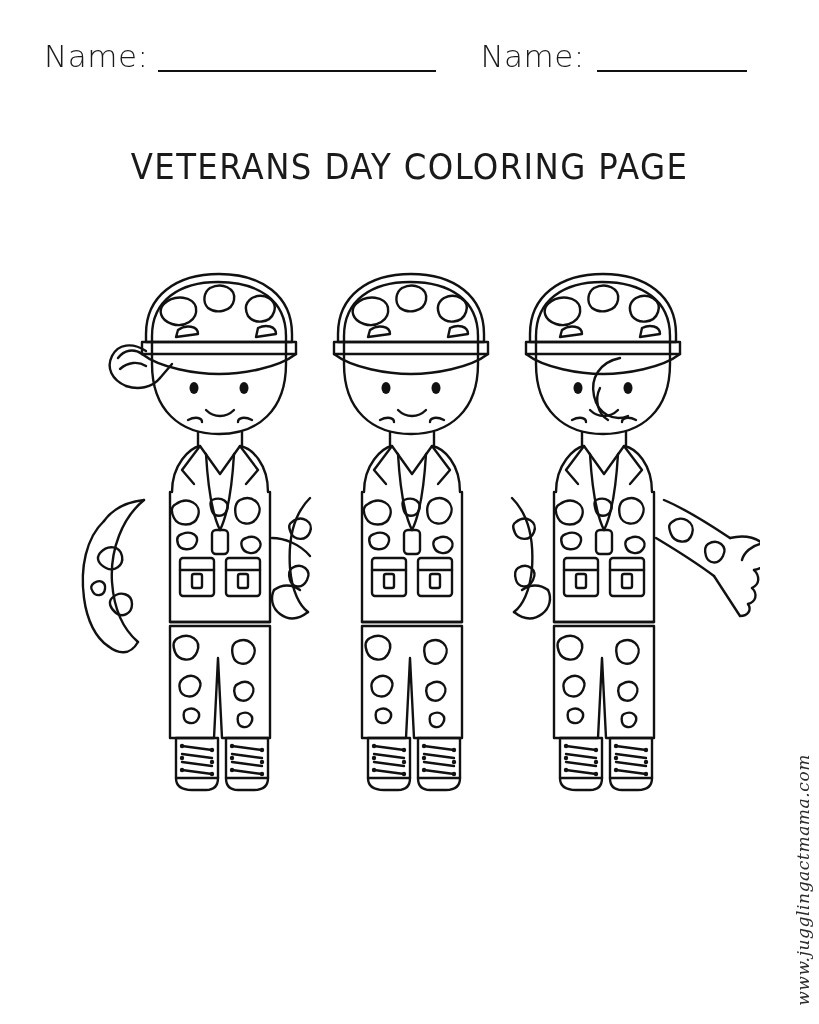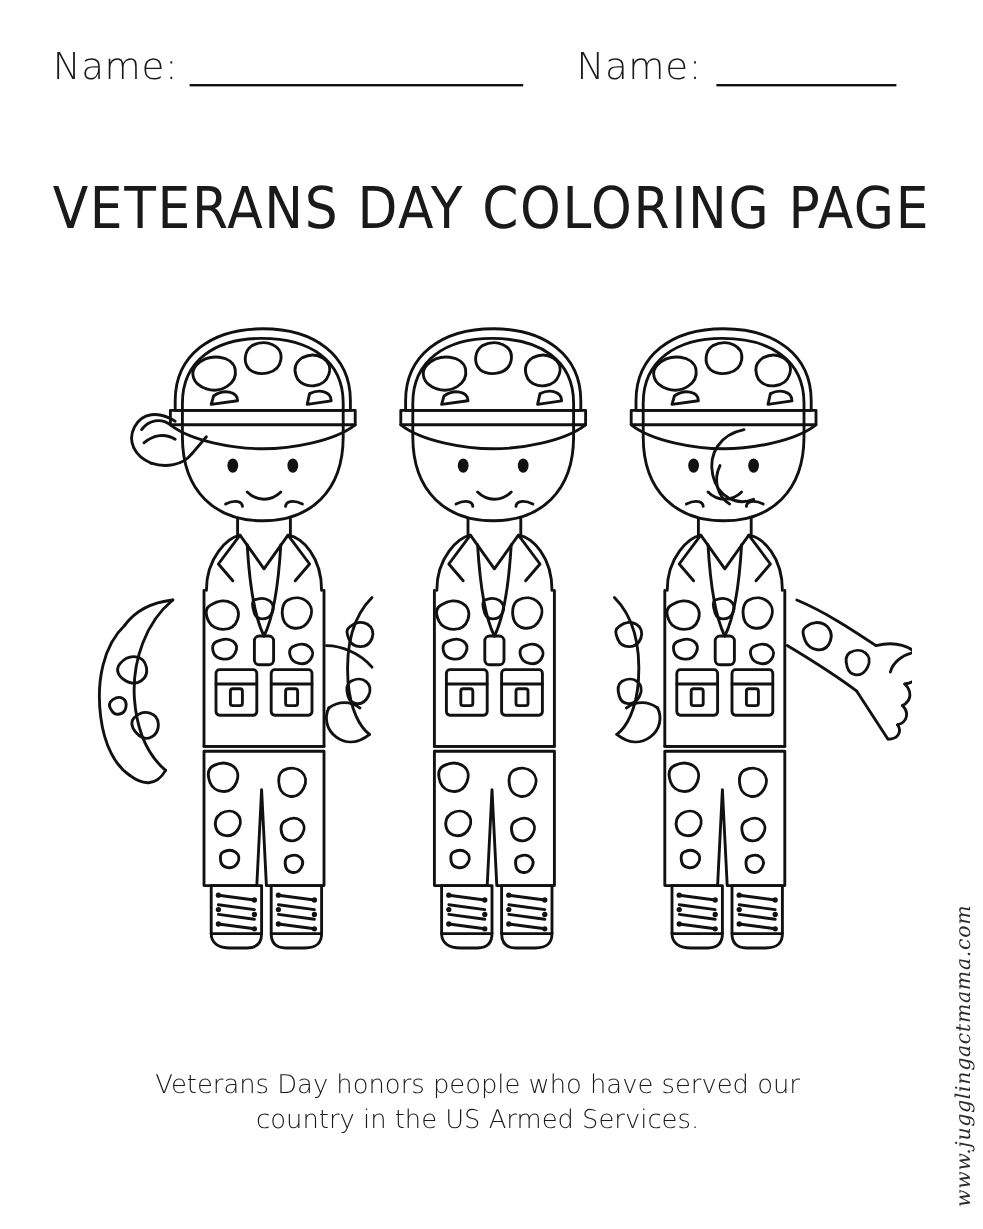--- a/index.html
+++ b/index.html
@@ -47,21 +47,21 @@
   .nd-rule.date-rule { width: 150px; margin: 0 0 0 12px; }
   .nd-spacer { flex: 0 0 32px; }
 
   
   .title {
     position: absolute;
     top: 146px;
     left: 0;
     width: 100%;
     text-align: center;
-    font-size: 48px;
+    font-size: 36px;
     letter-spacing: 1.4px;
     font-weight: 400;
     font-family: "DejaVu Sans Condensed", "DejaVu Sans", sans-serif;
     white-space: nowrap;
   }
 
   
   .art {
     position: absolute;
     top: 238px;
@@ -382,17 +382,16 @@
         <path d="M560 404 C572 398 583 408 577 419 C571 430 559 426 557 418 C555 410 557 406 560 404 Z"></path>
         <path d="M508 440 C518 434 528 442 523 452 C518 462 506 459 504 452 C502 445 505 442 508 440 Z"></path>
         <path d="M562 446 C572 440 581 448 576 457 C571 466 561 463 559 457 C557 451 559 447 562 446 Z"></path>
         <path d="M510 472 C518 468 526 474 522 481 C518 488 509 485 508 480 C507 475 508 473 510 472 Z"></path>
         <path d="M564 476 C572 472 579 478 575 485 C571 492 563 489 562 484 C561 479 562 477 564 476 Z"></path>
       </g>
     </svg>
   </div>
 
 
-  <div class="description">Veterans Day honors people who have served our country in the US Armed Services.</div>
 
   <div class="watermark">www.jugglingactmama.com</div>
 
 </div>
 
 </body></html>

